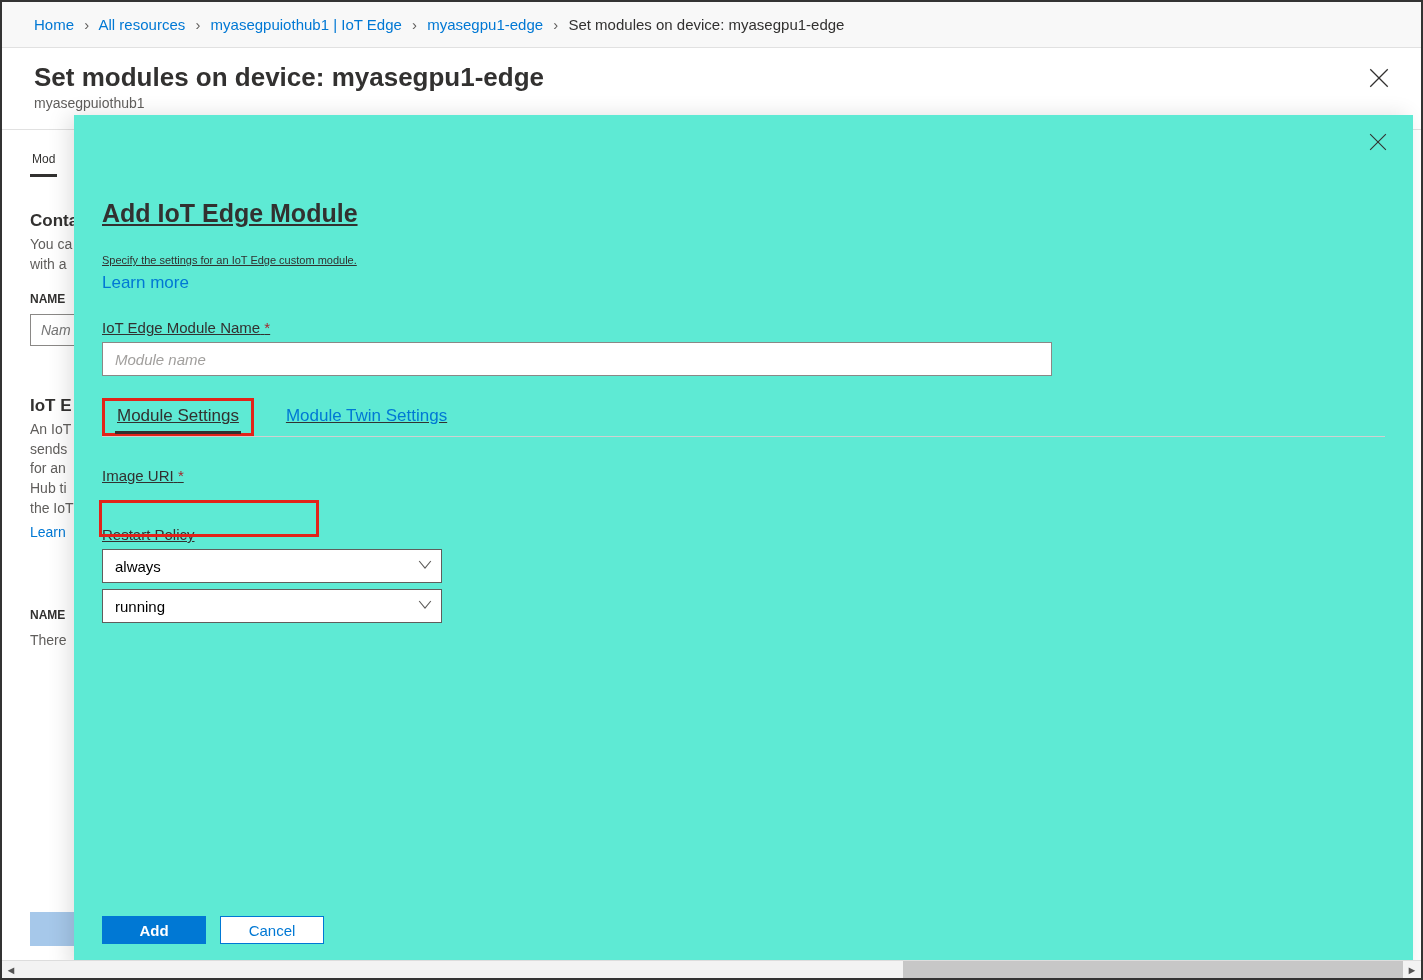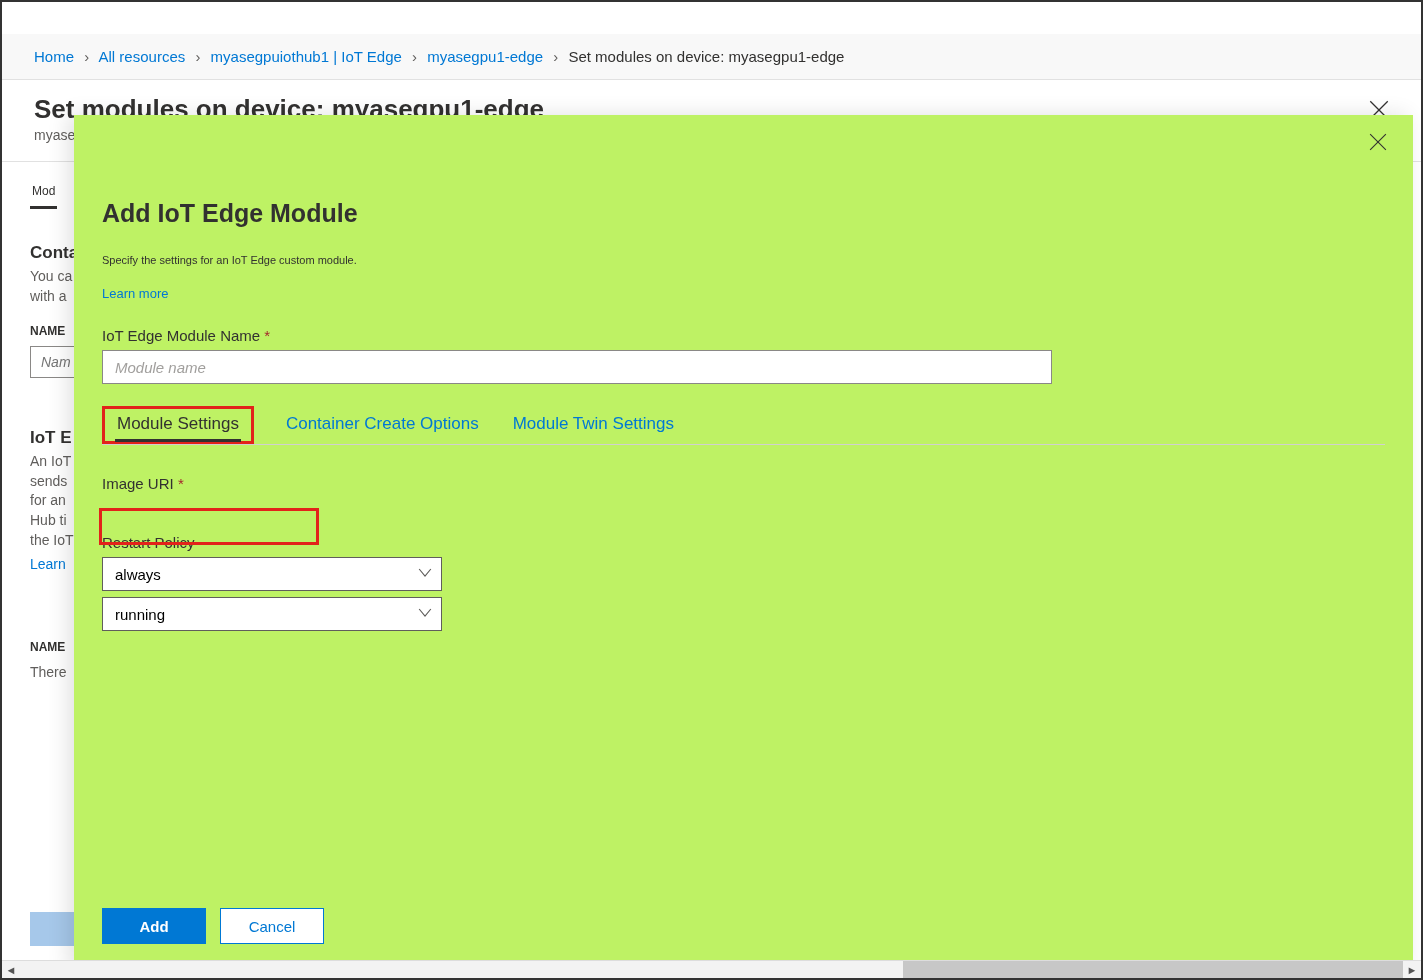--- a/index.html
+++ b/index.html
@@ -19,21 +19,20 @@
       height: 100%;
       position: relative;
       overflow: hidden;
     }
     
     .breadcrumb {
       padding: 14px 32px;
       font-size: 15px;
       border-bottom: 1px solid #e1e1e1;
       background: #f8f8f8;
-      margin-top: 32px;
     }
     .breadcrumb a { color: #0078d4; text-decoration: none; cursor: pointer; }
     .breadcrumb .sep { color: #605e5c; margin: 0 6px; }
     .breadcrumb .current { color: #323130; }
     
     .page-header {
       padding: 14px 32px 18px 32px;
       border-bottom: 1px solid #e1e1e1;
       position: relative;
     }
@@ -78,34 +77,35 @@
     .bg-add-bar {
       position: absolute;
       bottom: 32px; left: 28px;
       width: 60px; height: 34px;
       background: #a6c8ea;
     }
     
     .blade {
       position: absolute;
       top: 113px; left: 72px; right: 8px; bottom: 8px;
-      background: #bef264;
+      background: #5eead4;
       box-shadow: -6px 0 20px rgba(0,0,0,0.12);
       padding: 24px 28px 90px 28px;
+      text-decoration: underline;
     }
     .blade-close {
       position: absolute;
       right: 26px; top: 18px;
       width: 18px; height: 18px;
       cursor: pointer;
     }
     .blade-close svg { width: 100%; height: 100%; }
     .blade h2 { font-size: 25px; font-weight: 600; margin-top: 60px;}
     .blade-desc { font-size: 11px; color: #323130; margin-top: 26px; }
-    .blade-learn { color: #0078d4; cursor: pointer; font-size: 13px; margin-top: 20px; display: inline-block;}
+    .blade-learn { color: #0078d4; cursor: pointer; font-size: 17px; margin-top: 7px; display: inline-block;}
     .field-label { font-size: 15px; margin-top: 26px; color: #323130;}
     .req { color: #a4262c; }
     .text-input {
       width: 950px; max-width: 95%;
       height: 34px;
       border: 1px solid #8a8886;
       padding: 0 12px;
       font-size: 15px;
       margin-top: 6px;
       background: #fff;
@@ -175,21 +175,21 @@
     .select-wrap .chev svg { width: 14px; height: 14px; }
     
     .blade-footer {
       position: absolute;
       bottom: 26px; left: 28px;
       display: flex;
       gap: 14px;
       padding-top: 20px;
     }
     .btn {
-      height: 36px;
+      height: 28px;
       min-width: 104px;
       padding: 0 22px;
       font-size: 15px;
       cursor: pointer;
       border: none;
       font-family: inherit;
     }
     .btn-primary { background: #0078d4; color: #fff; font-weight: 600;}
     .btn-secondary { background: #fff; color: #0078d4; border: 1px solid #0078d4; }
     
@@ -274,21 +274,20 @@
     <div class="field-label">
       <span>IoT Edge Module Name</span> <span class="req">*</span>
     </div>
     <input type="text" class="text-input" placeholder="Module name" style="">
 
     
     <div class="tabs">
       <span class="hl-tab">
         <span class="tab active">Module Settings</span>
       </span>
-      <span class="tab">Container Create Options</span>
       <span class="tab">Module Twin Settings</span>
     </div>
 
     
     <div class="field-label" style="margin-top:30px">
       <span>Image URI</span> <span class="req">*</span>
     </div>
     <div class="hl-input-wrap">
       <div class="hl-box" style="left:-3px; top:3px; width:220px; height:37px;"></div>
     </div>

